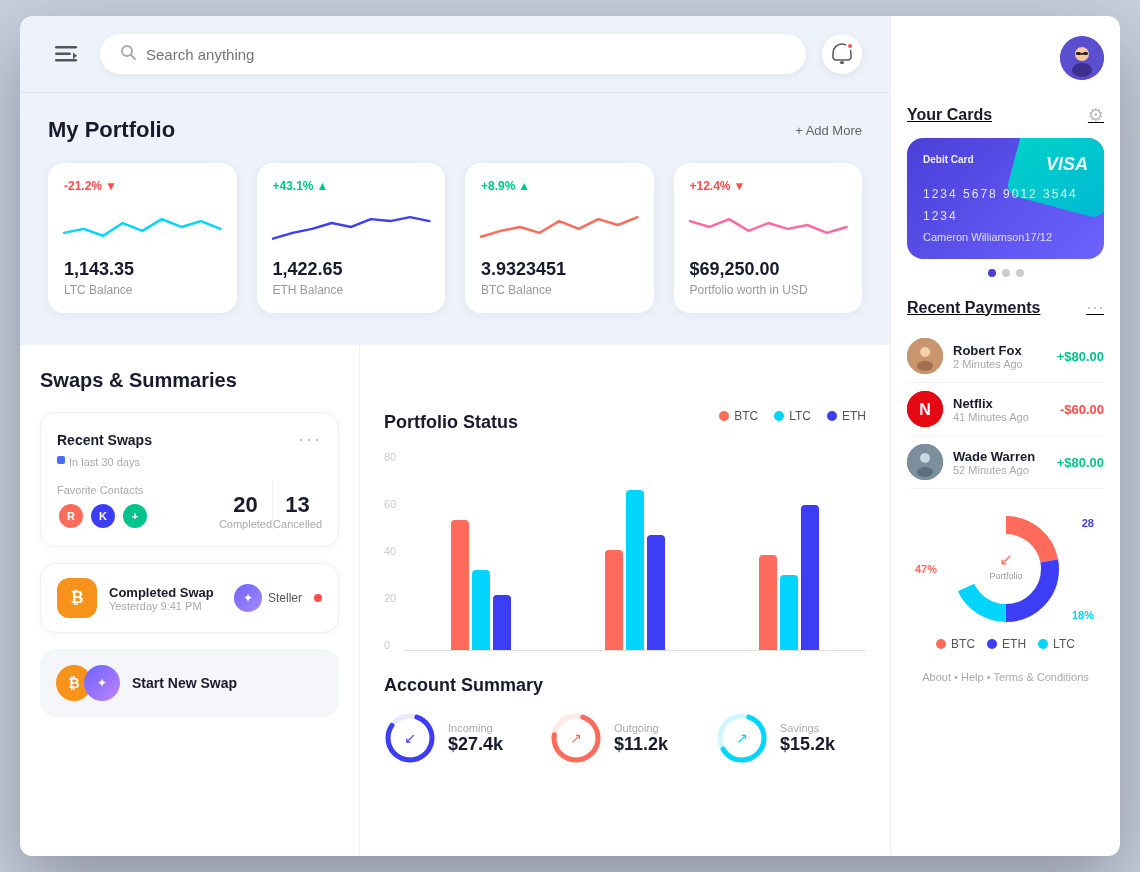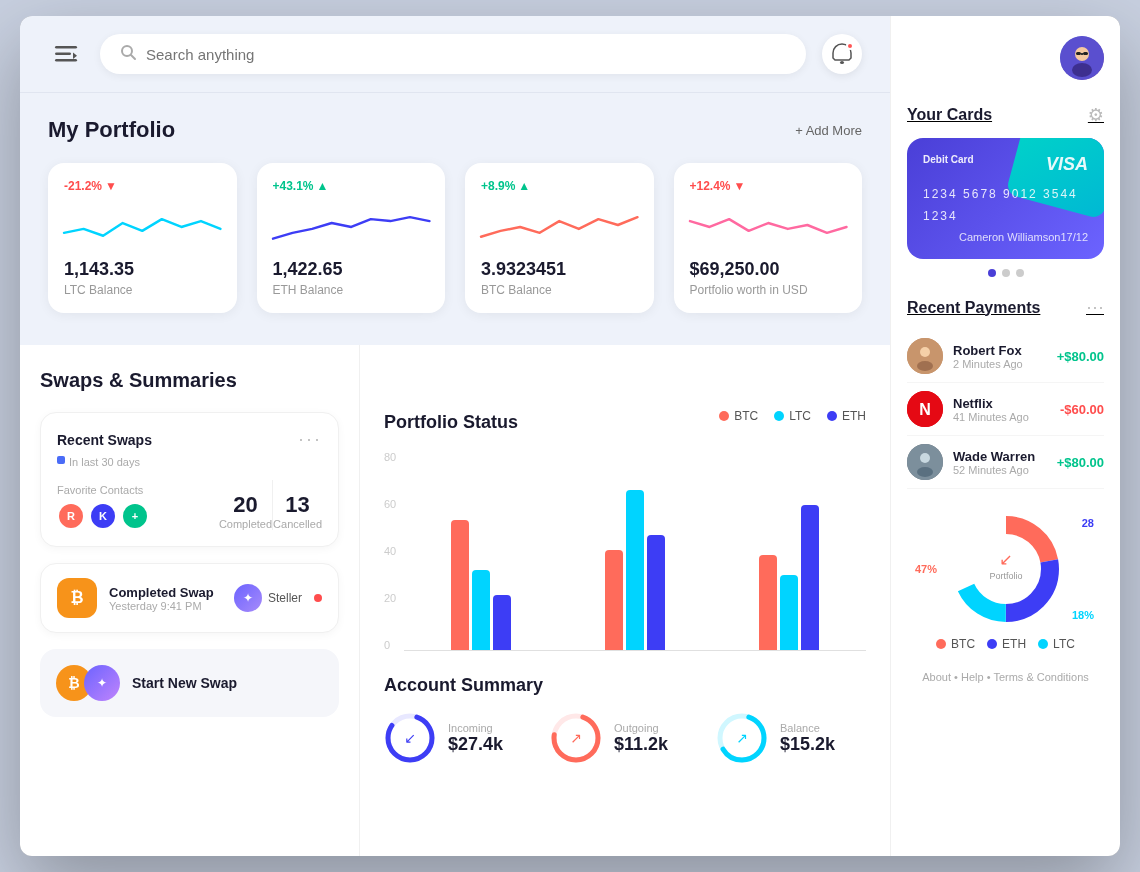--- a/index.html
+++ b/index.html
@@ -392,21 +392,21 @@
     }
     .card-chip-area {
       display: flex;
       justify-content: space-between;
       align-items: flex-start;
       margin-bottom: 12px;
     }
     .card-type { font-size: 10px; font-weight: 600; opacity: 0.9; }
     .visa-logo { font-size: 18px; font-weight: 900; font-style: italic; opacity: 0.9; }
     .card-number { font-size: 12px; letter-spacing: 2px; margin-bottom: 8px; opacity: 0.85; }
-    .card-footer { display: flex; justify-content: flex-end; font-size: 11px; opacity: 0.8; }
+    .card-footer { display: flex; justify-content: flex-start; font-size: 11px; opacity: 0.8; }
     .card-dots {
       display: flex;
       gap: 6px;
       justify-content: center;
       margin-top: 10px;
     }
     .card-dot {
       width: 8px;
       height: 8px;
       border-radius: 50%;
@@ -707,21 +707,21 @@
 
             <div class="summary-card">
               <div style="position:relative; width:52px; height:52px; flex-shrink:0;">
                 <svg width="52" height="52" viewBox="0 0 52 52">
                   <circle cx="26" cy="26" r="22" fill="none" stroke="#d0f7ff" stroke-width="5"></circle>
                   <circle cx="26" cy="26" r="22" fill="none" stroke="#00d4ff" stroke-width="5" stroke-dasharray="85 53" stroke-dashoffset="28" stroke-linecap="round"></circle>
                   <text x="26" y="31" text-anchor="middle" font-size="14" fill="#00d4ff">↗</text>
                 </svg>
               </div>
               <div>
-                <div class="summary-label">Balance</div>
+                <div class="summary-label">Savings</div>
                 <div class="summary-value">$15.2k</div>
               </div>
             </div>
           </div>
         </div>
       </div>
     </div>
   </div>
 
   <div class="right-sidebar">

